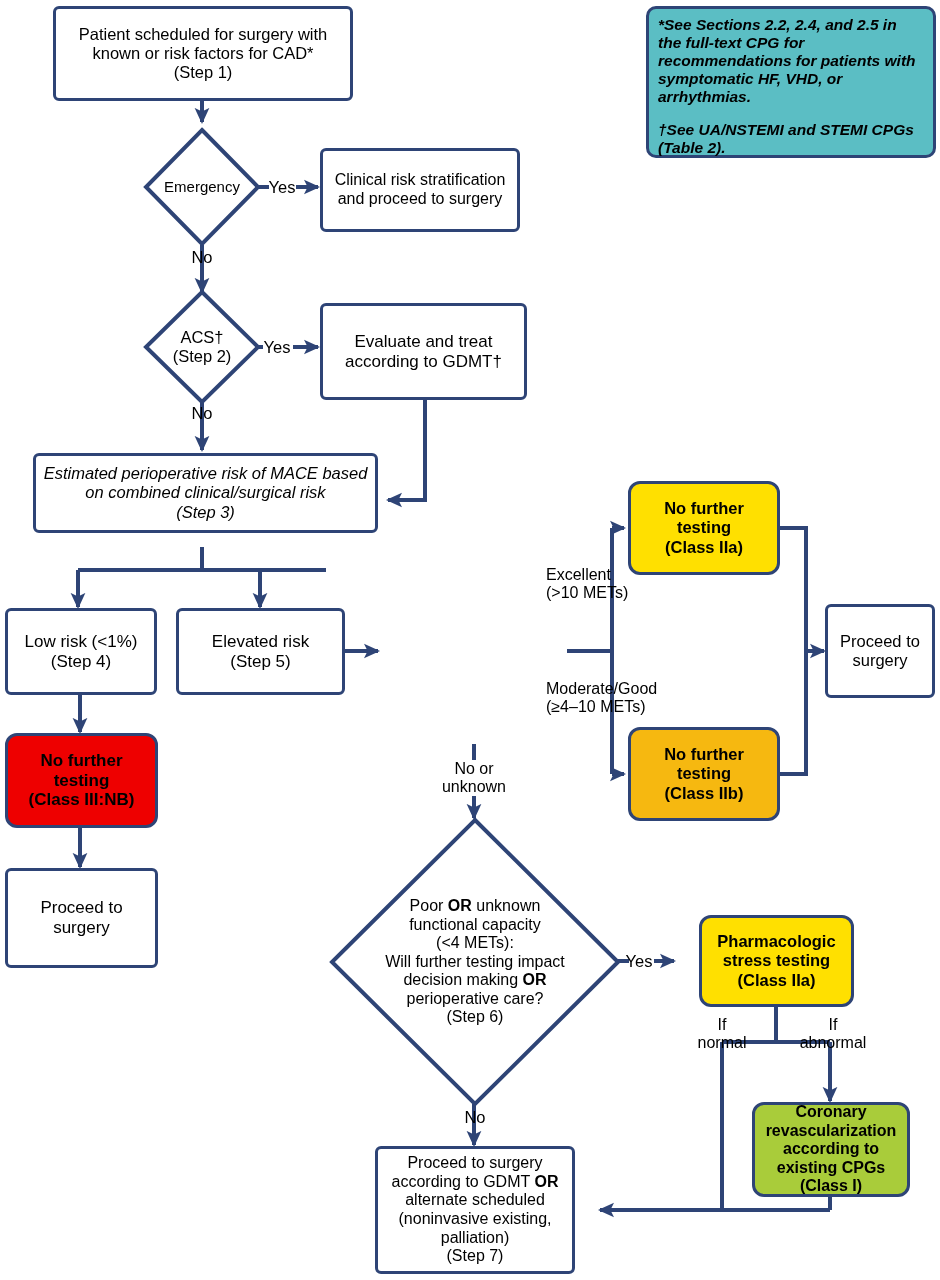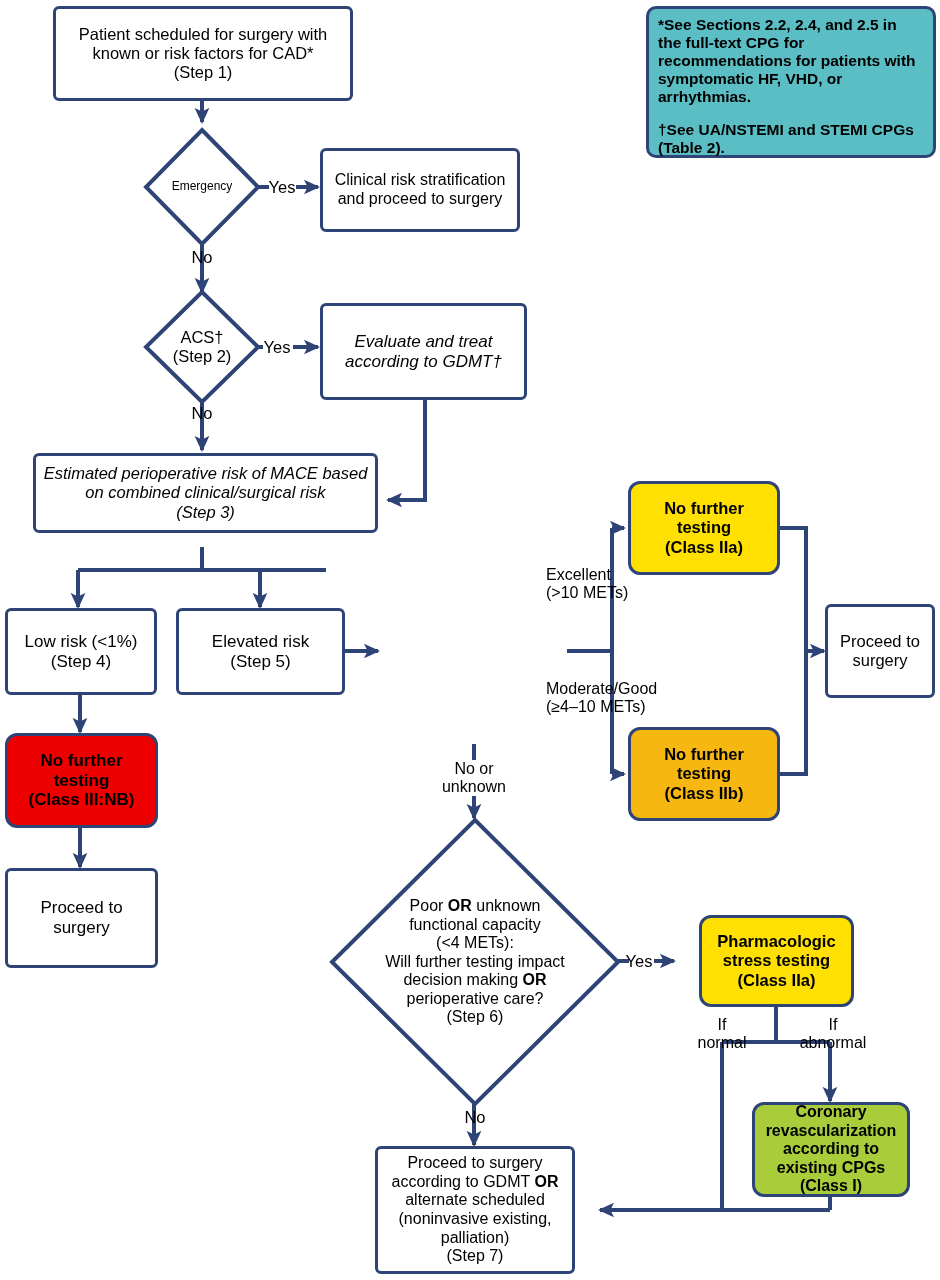--- a/index.html
+++ b/index.html
@@ -144,34 +144,34 @@
     </g>
   </svg>
 
   <div class="node white" style="left:53px; top:6px; width:300px; height:95px; font-size:16.5px; white-space:pre-line;">Patient scheduled for surgery with known or risk factors for CAD*
 (Step 1)</div>
 
   <div class="diamond-wrap" style="left:144px; top:128px; width:116px; height:118px;">
     <svg width="116" height="118">
       <polygon points="58,2 114,59 58,116 2,59" fill="#ffffff" stroke="#2e4476" stroke-width="4"></polygon>
     </svg>
-    <div class="diamond-text" style="font-size:12px;">Emergency</div>
+    <div class="diamond-text" style="font-size:15px;">Emergency</div>
   </div>
 
   <div class="node white" style="left:320px; top:148px; width:200px; height:84px; font-size:16px;">Clinical risk stratification and proceed to surgery</div>
 
   <div class="diamond-wrap" style="left:144px; top:290px; width:116px; height:114px;">
     <svg width="116" height="114">
       <polygon points="58,2 114,57 58,112 2,57" fill="#ffffff" stroke="#2e4476" stroke-width="4"></polygon>
     </svg>
     <div class="diamond-text" style="font-size:16.5px; white-space:pre-line;">ACS†
 (Step 2)</div>
   </div>
 
-  <div class="node white" style="left:320px; top:303px; width:207px; height:97px; font-size:17px;font-style:italic;">Evaluate and treat according to GDMT†</div>
+  <div class="node white" style="left:320px; top:303px; width:207px; height:97px; font-size:17px;">Evaluate and treat according to GDMT†</div>
 
   <div class="node white" style="left:33px; top:453px; width:345px; height:80px; font-size:16.5px; white-space:pre-line;font-style:italic;">Estimated perioperative risk of MACE based on combined clinical/surgical risk
 (Step 3)</div>
 
   <div class="node white" style="left:5px; top:608px; width:152px; height:87px; font-size:17px; white-space:pre-line;">Low risk (&lt;1%)
 (Step 4)</div>
 
   <div class="node white" style="left:176px; top:608px; width:169px; height:87px; font-size:17px; white-space:pre-line;">Elevated risk
 (Step 5)</div>
 
@@ -216,21 +216,21 @@
     <div>
       <div>Proceed to surgery</div>
       <div><span>according to GDMT </span><b>OR</b></div>
       <div>alternate scheduled</div>
       <div>(noninvasive existing,</div>
       <div>palliation)</div>
       <div>(Step 7)</div>
     </div>
   </div>
 
-  <div class="node teal" style="left:646px; top:6px; width:290px; height:152px; font-size:15.5px;">
+  <div class="node teal" style="left:646px; top:6px; width:290px; height:152px; font-size:15.5px;font-style:italic;">
     <div>
       <div>*See Sections 2.2, 2.4, and 2.5 in the full-text CPG for recommendations for patients with symptomatic HF, VHD, or arrhythmias.</div>
       <div style="height:15px;"></div>
       <div>†See UA/NSTEMI and STEMI CPGs (Table 2).</div>
     </div>
   </div>
 
   <div class="edge-label" style="left:265px; top:178px; width:34px; font-size:16.5px;">Yes</div>
 
   <div class="edge-label" style="left:182px; top:248px; width:40px; font-size:16.5px;">No</div>

